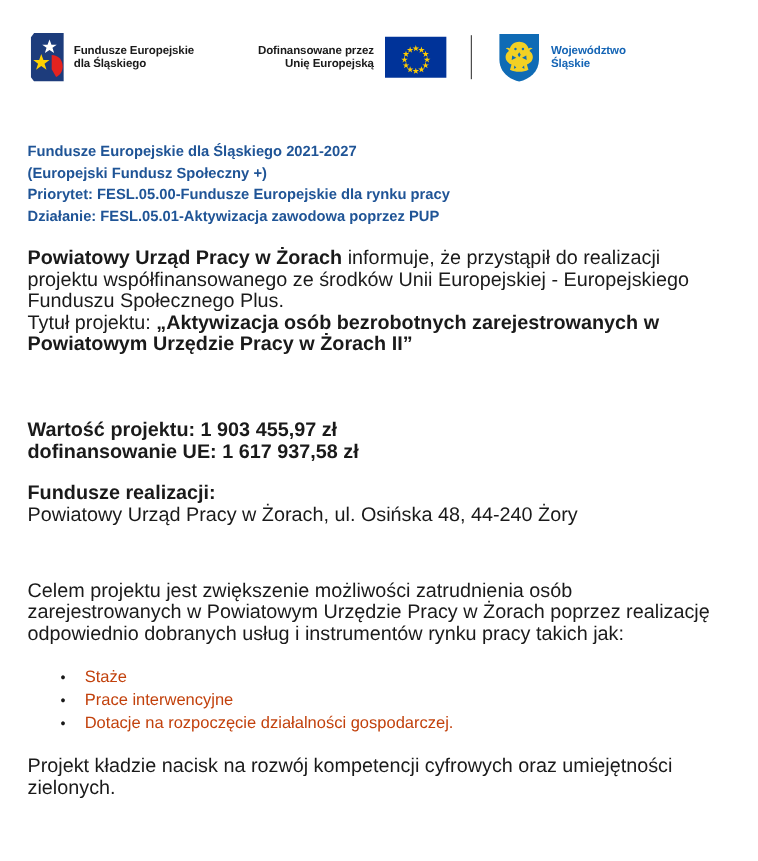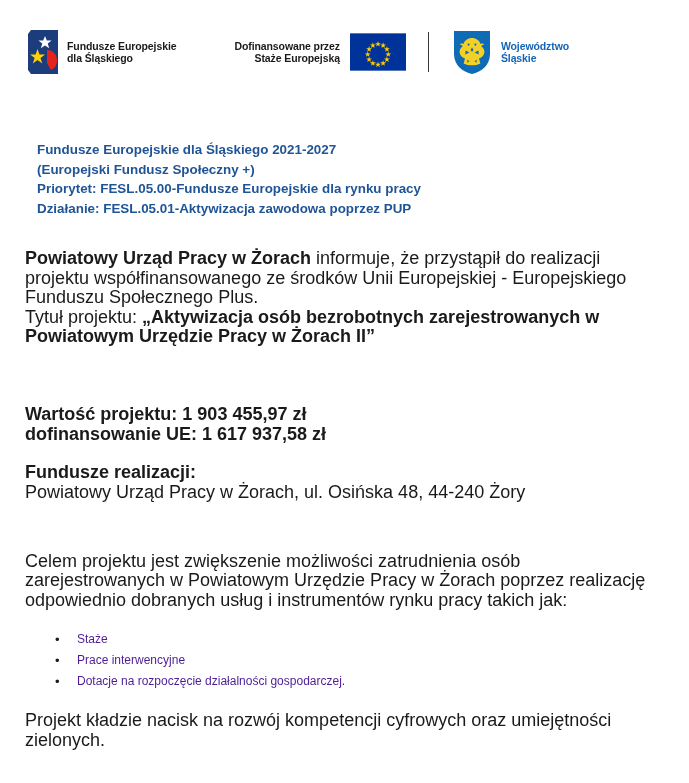--- a/index.html
+++ b/index.html
@@ -104,21 +104,21 @@
     padding: 0 26px 0 25px;
     font-size: 13.2px;
     line-height: 19.4px;
   }
 
   .heading {
     color: #1f5496;
     font-weight: bold;
     font-size: 13.4px;
     line-height: 19.6px;
-    margin: 12px;
+    margin: 0;
   }
   .heading .ln { display: block; }
 
   p.para {
     margin: 0;
     font-size: 18px;
     line-height: 19.4px;
     color: #1a1a1a;
   }
 
@@ -132,23 +132,23 @@
   .spacer-xl { height: 40px; }
   .spacer-xxl { height: 48px; }
 
   ul.bullets {
     margin: 0;
     padding: 0 0 0 52px;
     list-style: none;
   }
   ul.bullets li {
     position: relative;
-    font-size: 12px;
+    font-size: 15px;
     line-height: 21px;
-    color: #4c1d95;
+    color: #c2410c;
   }
   ul.bullets li::before {
     content: "\2022";
     position: absolute;
     left: -22px;
     top: 0;
     font-size: 13px;
     color: #1a1a1a;
   }
 </style>
@@ -170,21 +170,21 @@
 dla Śląskiego</div>
     </div>
 
     <div class="logo-gap-1"></div>
 
 
     <div class="logo-gap-2"></div>
 
     <div class="logo-block">
       <div class="logo-text right-align">Dofinansowane przez
-Staże Europejską</div>
+Unię Europejską</div>
       <svg class="eu-flag" viewBox="0 0 60 40">
         <rect x="0" y="0" width="60" height="40" fill="#003399"></rect>
         <g fill="#ffcc00">
           <polygon points="30,8.2 30.75,10.5 33.2,10.5 31.22,11.92 31.98,14.22 30,12.8 28.02,14.22 28.78,11.92 26.8,10.5 29.25,10.5"></polygon>
           <polygon points="35.5,9.65 36.25,11.95 38.7,11.95 36.72,13.37 37.48,15.67 35.5,14.25 33.52,15.67 34.28,13.37 32.3,11.95 34.75,11.95"></polygon>
           <polygon points="39.55,13.7 40.3,16 42.75,16 40.77,17.42 41.53,19.72 39.55,18.3 37.57,19.72 38.33,17.42 36.35,16 38.8,16"></polygon>
           <polygon points="41,19.2 41.75,21.5 44.2,21.5 42.22,22.92 42.98,25.22 41,23.8 39.02,25.22 39.78,22.92 37.8,21.5 40.25,21.5"></polygon>
           <polygon points="39.55,24.7 40.3,27 42.75,27 40.77,28.42 41.53,30.72 39.55,29.3 37.57,30.72 38.33,28.42 36.35,27 38.8,27"></polygon>
           <polygon points="35.5,28.75 36.25,31.05 38.7,31.05 36.72,32.47 37.48,34.77 35.5,33.35 33.52,34.77 34.28,32.47 32.3,31.05 34.75,31.05"></polygon>
           <polygon points="30,30.2 30.75,32.5 33.2,32.5 31.22,33.92 31.98,36.22 30,34.8 28.02,36.22 28.78,33.92 26.8,32.5 29.25,32.5"></polygon>

